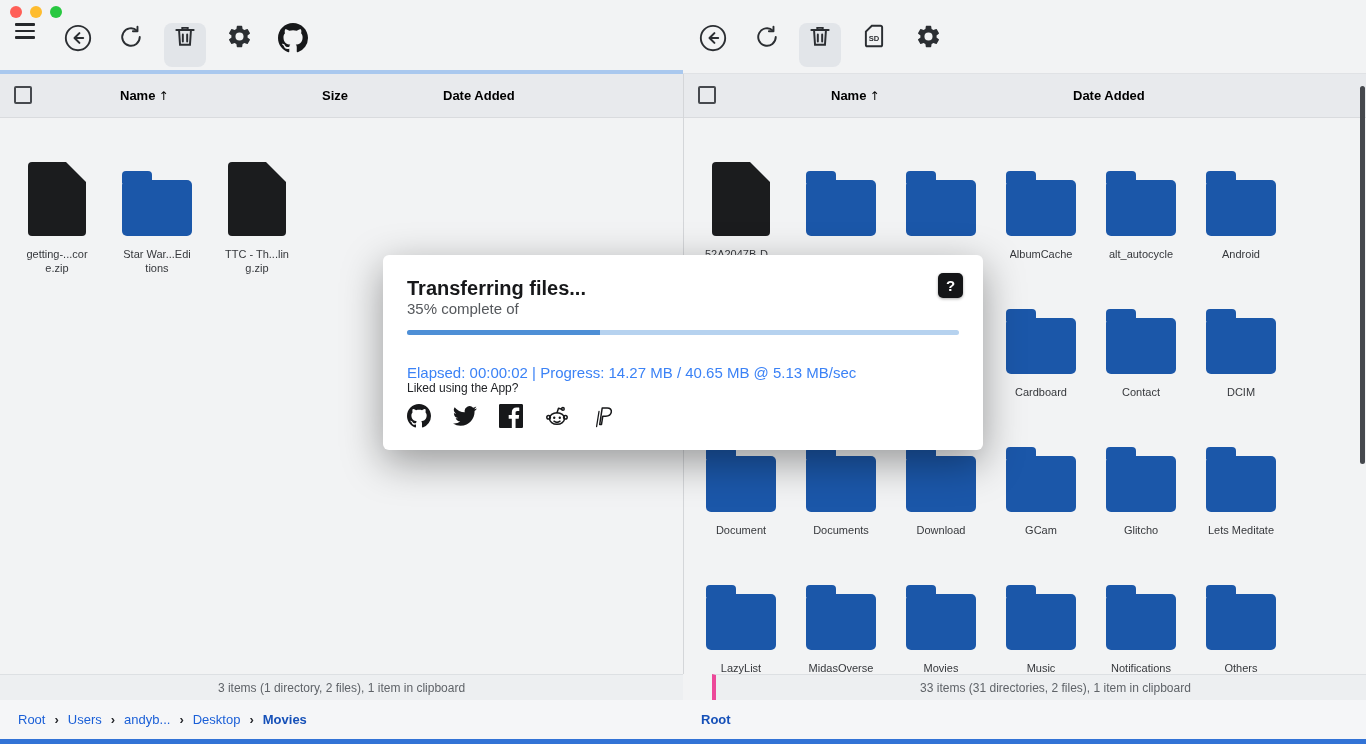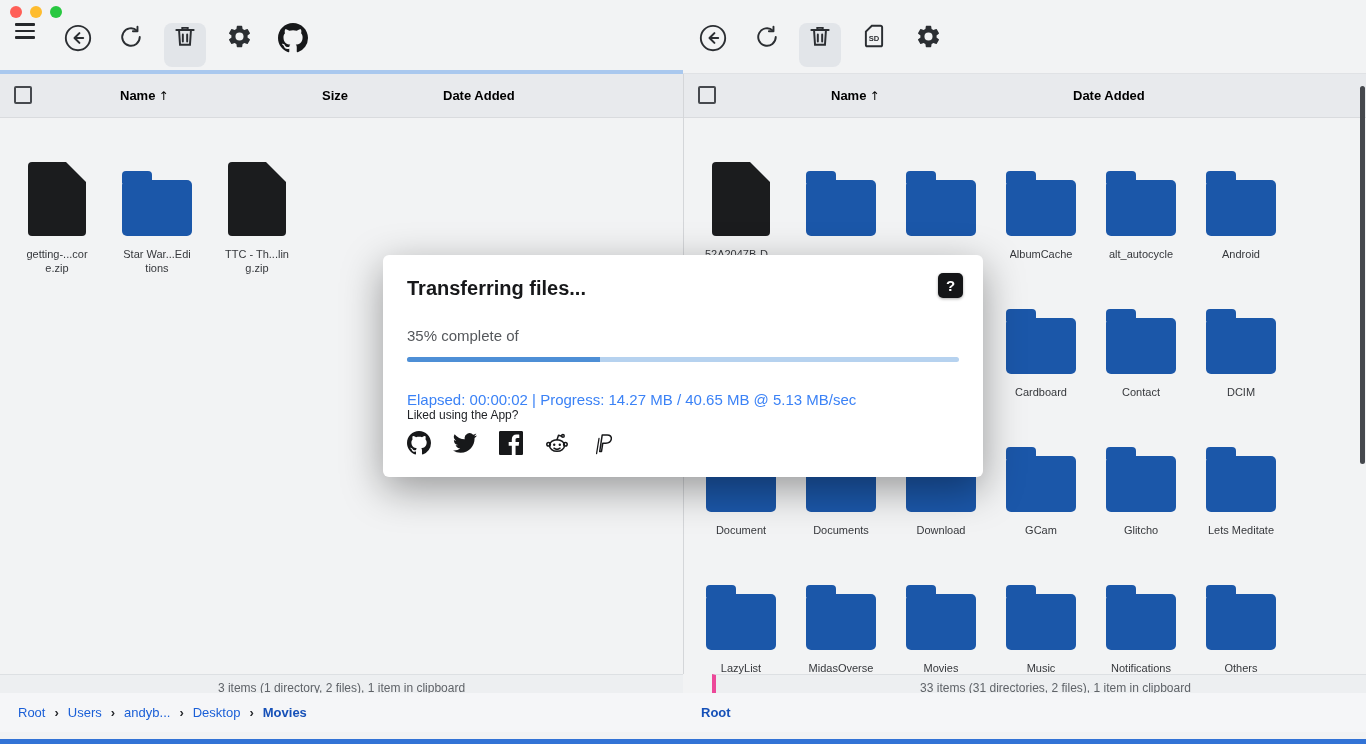--- a/index.html
+++ b/index.html
@@ -36,33 +36,33 @@
   .icon-folder::before{content:"";position:absolute;top:-9px;left:0;width:30px;height:12px;background:#1b57a9;border-radius:4px 4px 0 0}
   .icon-file{position:relative;width:58px;height:74px;background:#1b1c1e;border-radius:4px}
   .icon-file::before{content:"";position:absolute;top:0;right:0;width:0;height:0;border-style:solid;border-width:0 20px 20px 0;border-color:transparent #f2f3f4 transparent transparent}
   .flabel{margin-top:11px;font-size:11px;line-height:14px;color:#36383c;text-align:center;white-space:pre-line;max-width:98px;overflow:hidden}
   .scrollbar{position:absolute;right:1px;top:86px;width:5px;height:378px;background:#45484d;border-radius:3px;z-index:8;cursor:pointer}
 
   
   .status{position:absolute;bottom:44px;height:26px;width:683px;background:#edeff1;border-top:1px solid #dde0e3;display:flex;align-items:center;justify-content:center;font-size:12px;color:#5f6368}
   #left-status{left:0}
   #right-status{left:712px;border-left:4px solid #ec4899}
-  .crumbbar{position:absolute;bottom:12px;height:39px;width:683px;background:#f5f6f8;display:flex;align-items:center;padding-left:18px;font-size:13px}
+  .crumbbar{position:absolute;bottom:5px;height:39px;width:683px;background:#f5f6f8;display:flex;align-items:center;padding-left:18px;font-size:13px}
   #left-crumbs{left:0}
   #right-crumbs{left:683px}
   .crumb{color:#1a5fd7;cursor:pointer}
   .crumb.current{font-weight:bold;color:#1550b8}
   .sep{margin:0 9px;color:#26282c;font-weight:bold;font-size:13px}
   .bottomstrip{position:absolute;bottom:0;left:0;width:100%;height:5px;background:#3273d6}
 
   
   .dialog{position:absolute;left:383px;top:255px;width:600px;background:#fff;border-radius:6px;box-shadow:0 12px 40px rgba(0,0,0,.38);padding:22px 24px 22px;z-index:30}
   .d-title{font-size:20px;font-weight:bold;color:#17181a}
   .d-help{position:absolute;top:18px;right:20px;width:25px;height:25px;background:#141517;border-radius:5px;color:#fff;display:flex;align-items:center;justify-content:center;font-size:15px;font-weight:bold;cursor:pointer;box-shadow:0 1px 3px rgba(0,0,0,.35)}
-  .d-plabel{margin-top:27px;font-size:15px;color:#55585c}
+  .d-plabel{font-size:15px;color:#55585c}
   .d-track{margin-top:13px;height:5px;background:#b6d2ef;border-radius:3px;position:relative;overflow:hidden}
   .d-fill{position:absolute;left:0;top:0;bottom:0;background:#4e8fd6;width:0}
   .d-stats{margin-top:29px;font-size:15px;color:#3b82f6}
   .d-prompt{font-size:12px;color:#212327}
   .d-social{margin-top:9px;display:flex;gap:22px;align-items:center}
   .soc{width:24px;height:24px;color:#17181a;cursor:pointer}
   .soc svg{width:24px;height:24px;display:block}
 </style>
 </head>
 <body>

